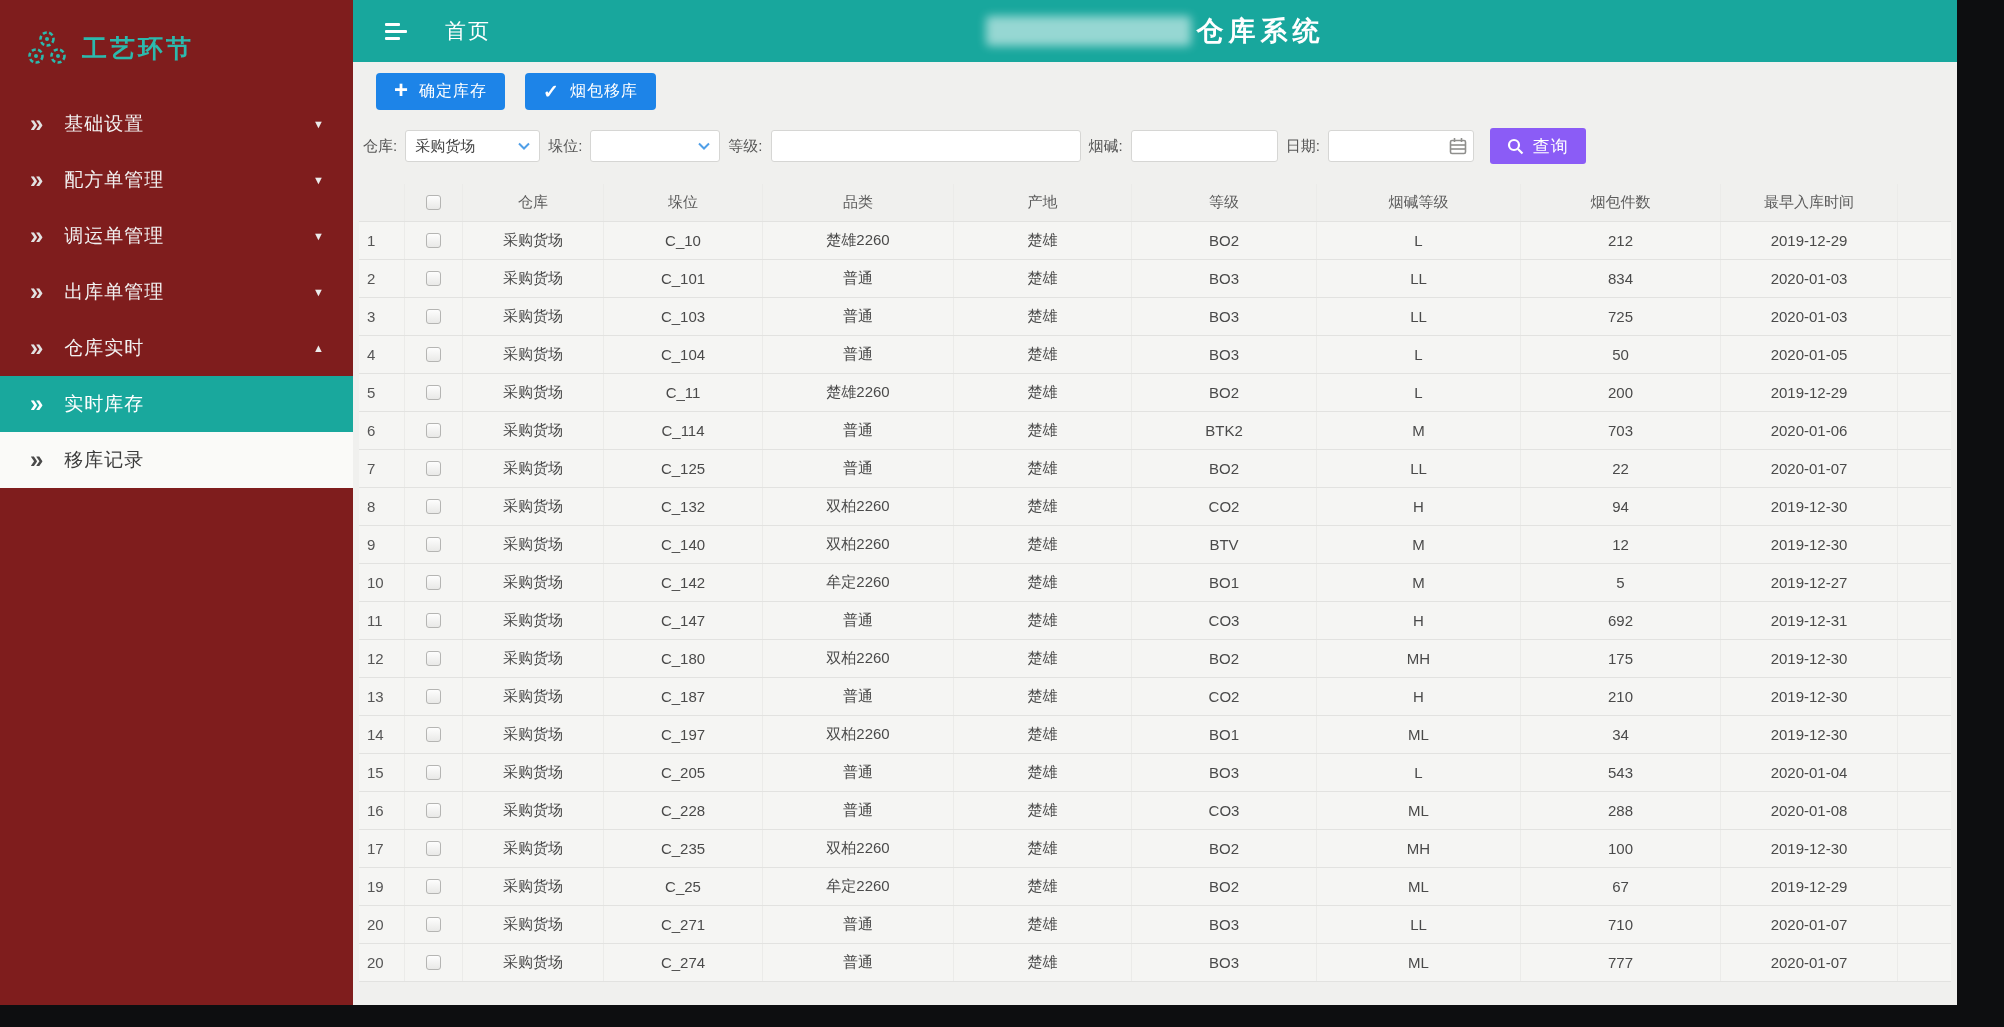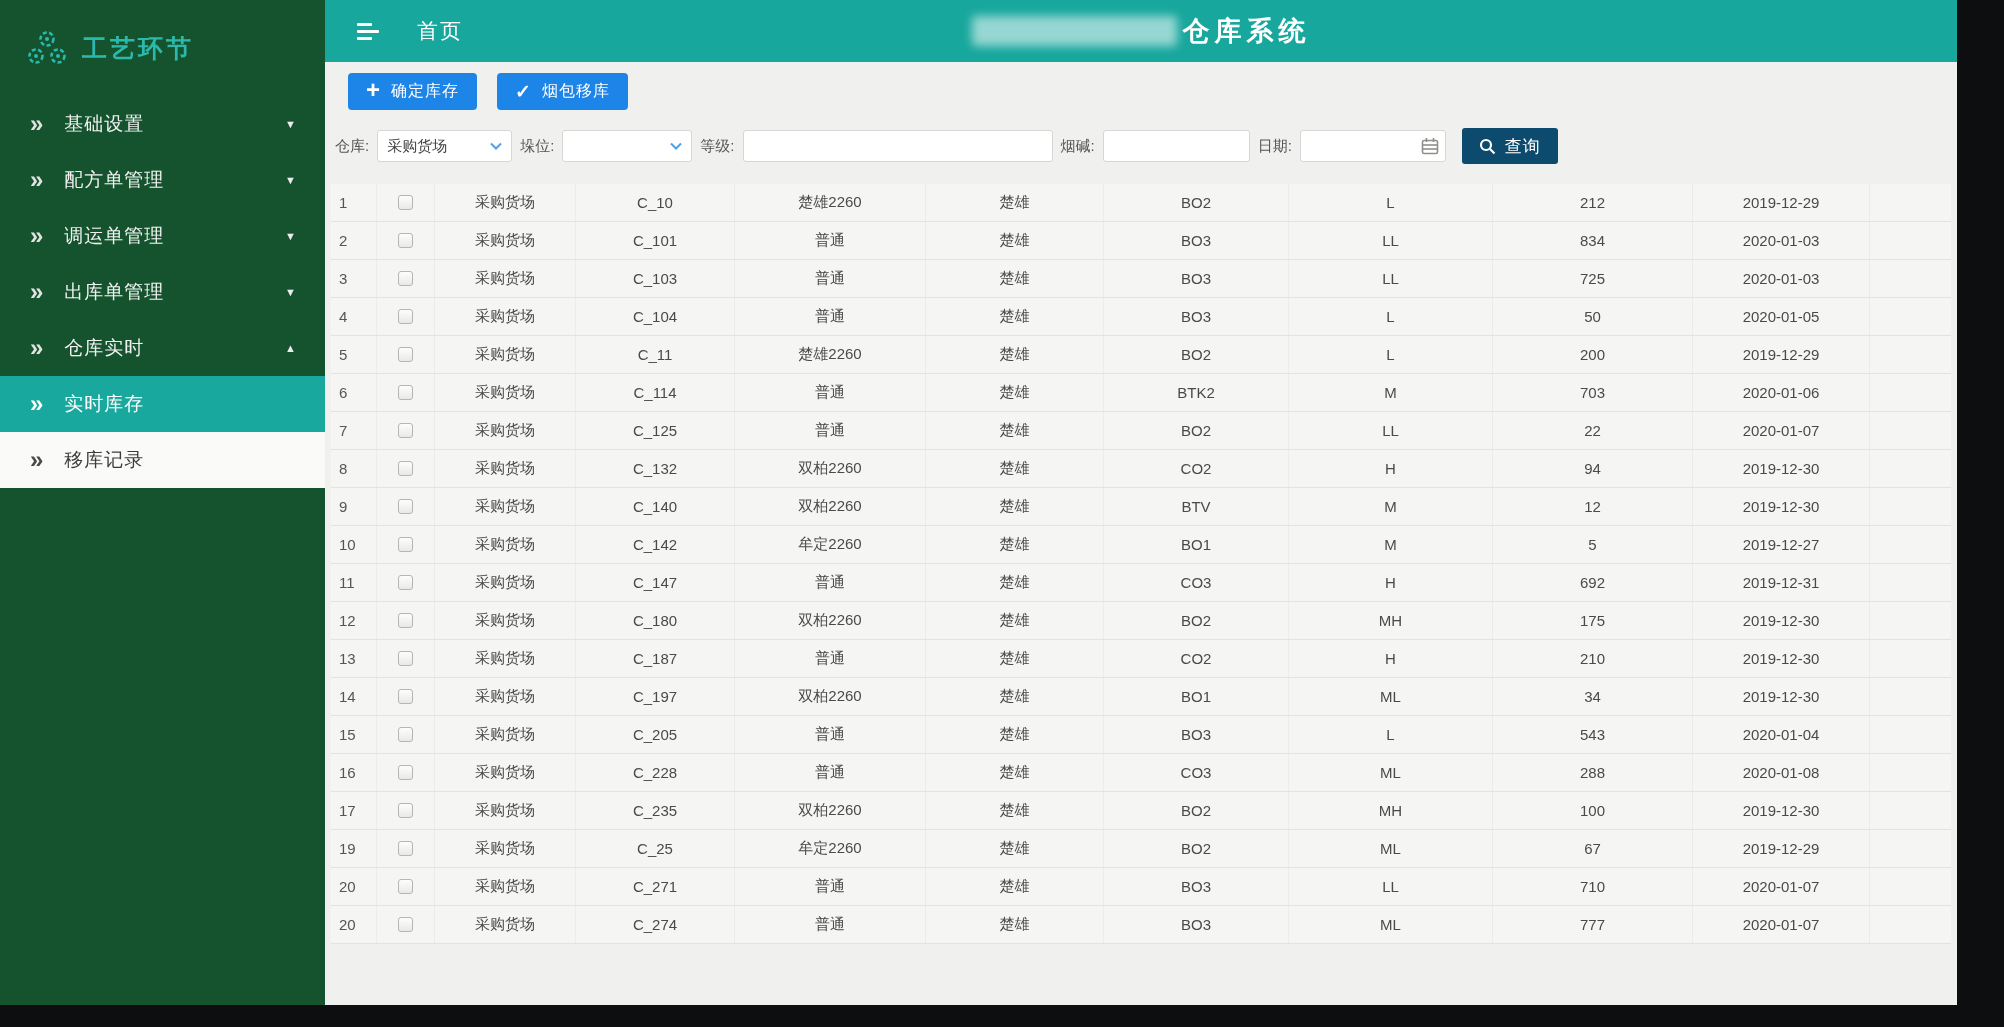--- a/index.html
+++ b/index.html
@@ -5,21 +5,21 @@
   * { box-sizing: border-box; }
   html,body { margin:0; padding:0; }
   body {
     width:2004px; height:1027px; overflow:hidden;
     background:#0d0e10;
     font-family:"Liberation Sans", sans-serif;
   }
   .page { display:flex; width:1957px; height:1005px; }
 
   
-  .sidebar { width:325px; flex-shrink:0; background:#14532d; }
+  .sidebar { width:353px; flex-shrink:0; background:#7f1d1d; }
   .logo { height:96px; display:flex; align-items:center; padding-left:26px; gap:14px; }
   .logo-text { color:#2cb9ad; font-size:25px; font-weight:bold; letter-spacing:3px; }
   .menu-item {
     height:56px; display:flex; align-items:center;
     padding:0 28px 0 30px; font-size:19px; color:#f2f2f2; cursor:pointer; letter-spacing:1px;
   }
   .dbl-chev { color:#e2e2e2; font-size:24px; margin-right:20px; font-weight:bold; line-height:1; }
   .menu-label { flex:1; }
   .chev { font-size:11px; color:#ececec; }
   .submenu-item {
@@ -72,21 +72,21 @@
   .w-warehouse { width:135px; } .w-stack { width:130px; }
   .tinput {
     height:32px; background:#fff; border:1px solid #d6d6d4; border-radius:3px;
     padding:0 8px; font:inherit; color:#444; outline:none;
   }
   .in-grade { width:310px; } .in-nicotine { width:147px; }
   .date-wrap { position:relative; }
   .in-date { width:146px; padding-right:30px; }
   .cal-icon { position:absolute; right:7px; top:7px; cursor:pointer; }
   .btn-search {
-    height:36px; background:#0c4a6e; color:#fff; border:none; border-radius:3px;
+    height:36px; background:#8b5cf6; color:#fff; border:none; border-radius:3px;
     font-size:17px; font-family:inherit; display:flex; align-items:center; gap:9px;
     padding:0 17px; margin-left:8px; cursor:pointer; letter-spacing:1px;
   }
 
   
   .table-wrap { margin:12px 6px 0 6px; }
   .trow {
     display:grid;
     grid-template-columns:46px 58px 141px 159px 191px 178px 185px 204px 200px 177px 1fr;
     height:38px; background:#f5f5f3; border-bottom:1px solid #e2e2e0;
@@ -238,20 +238,35 @@
       <button class="btn-search">
         <svg width="17" height="17" viewBox="0 0 17 17">
           <circle cx="7" cy="7" r="5" fill="none" stroke="#fff" stroke-width="2.2"></circle>
           <line x1="11" y1="11" x2="15.5" y2="15.5" stroke="#fff" stroke-width="2.2"></line>
         </svg>
         <span>查询</span>
       </button>
     </div>
 
     <div class="table-wrap">
+      <div class="trow thead">
+        <div class="tcell num"></div>
+        <div class="tcell">
+          <input type="checkbox" class="cbx" style="">
+        </div>
+        <div class="tcell">仓库</div>
+        <div class="tcell">垛位</div>
+        <div class="tcell">品类</div>
+        <div class="tcell">产地</div>
+        <div class="tcell">等级</div>
+        <div class="tcell">烟碱等级</div>
+        <div class="tcell">烟包件数</div>
+        <div class="tcell">最早入库时间</div>
+        <div class="tcell filler"></div>
+      </div>
 
       <div>
 
           <div class="trow">
             <div class="tcell num">1</div>
             <div class="tcell">
               <input type="checkbox" class="cbx" style="">
             </div>
             <div class="tcell">采购货场</div>
             <div class="tcell">C_10</div>

